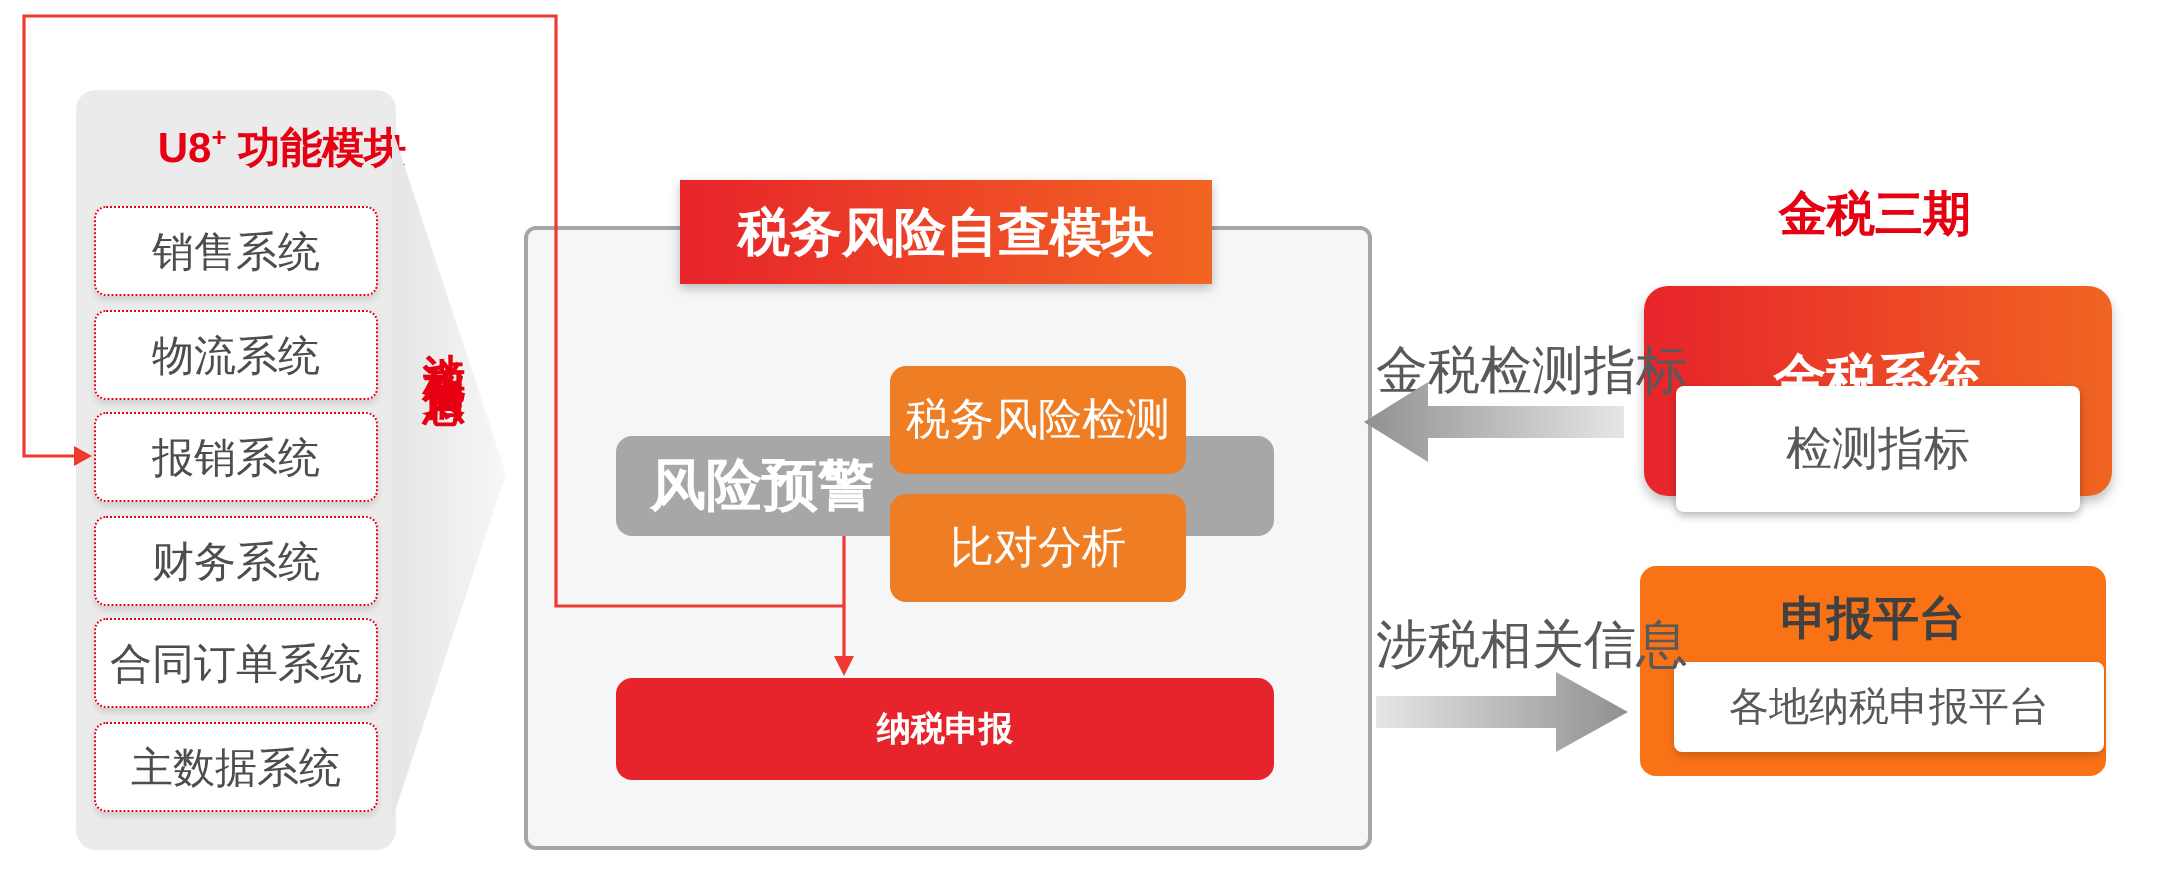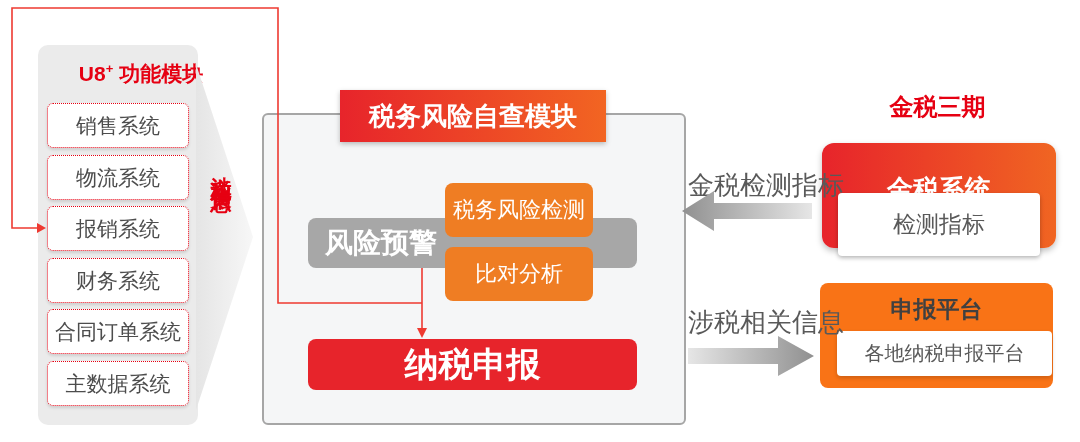--- a/index.html
+++ b/index.html
@@ -56,21 +56,21 @@
     background:#ef7d23; border-radius:8px;
     display:flex; align-items:center; justify-content:center;
     color:#ffffff; font-size:22px; white-space:nowrap;
   }
   .orange-box.b1 { top:183px; }
   .orange-box.b2 { top:247px; }
   .declare-box {
     position:absolute; left:308px; top:339px; width:329px; height:51px; z-index:3;
     background:#e7242b; border-radius:8px;
     display:flex; align-items:center; justify-content:center;
-    color:#ffffff; font-weight:bold; font-size:34px; white-space:nowrap;
+    color:#ffffff; font-weight:bold; font-size:17px; white-space:nowrap;
   }
   
   .gt-phase {
     position:absolute; left:855px; top:91px; width:165px; text-align:center;
     color:#e60012; font-weight:bold; font-size:24px; white-space:nowrap; z-index:2;
   }
   .gt-box {
     position:absolute; left:822px; top:143px; width:234px; height:105px; z-index:2;
     background:linear-gradient(90deg,#e7242b,#f06522); border-radius:12px;
     box-shadow:0 3px 6px rgba(0,0,0,0.25);

